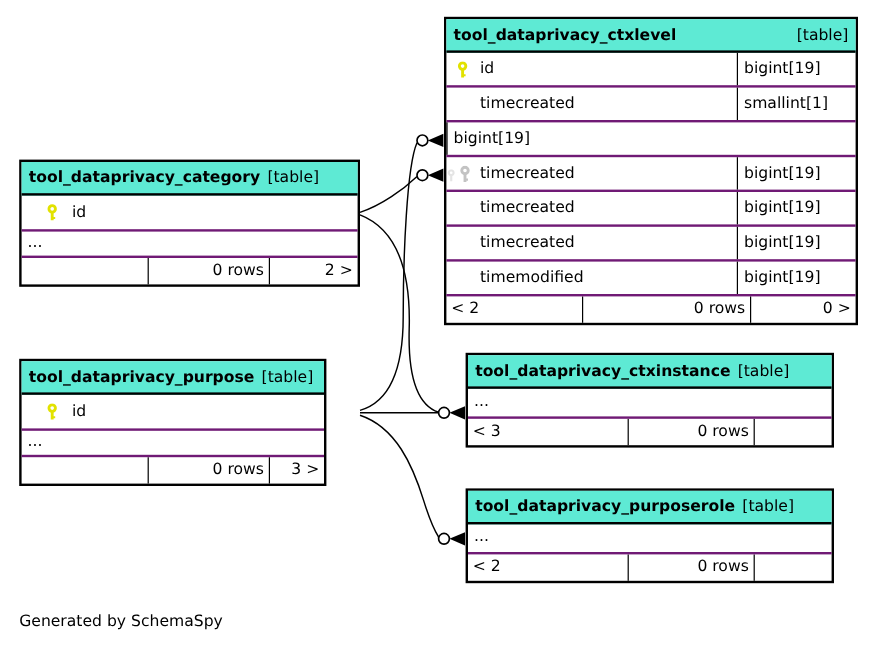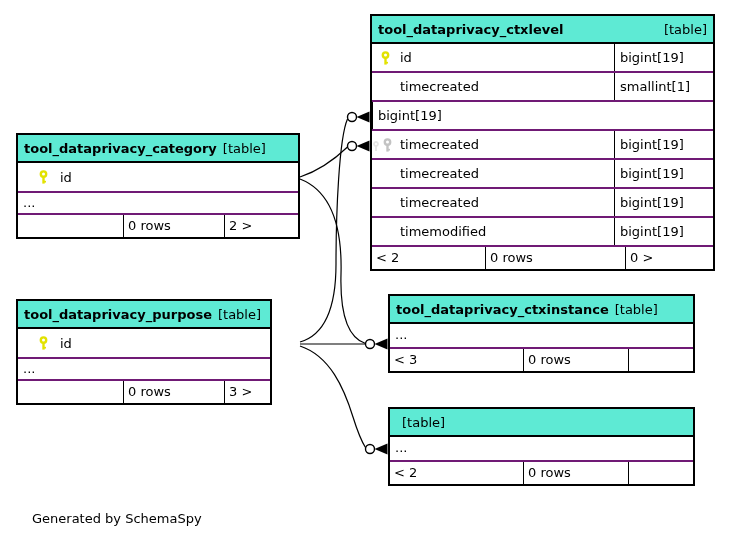--- a/index.html
+++ b/index.html
@@ -19,31 +19,31 @@
   .colrow{height:29px;line-height:28px;display:flex}
   .cell-name{flex:1;position:relative;padding-left:28px}
   .cell-type{width:99px;border-left:1px solid #000;padding-left:5px;box-sizing:border-box}
   .idrow{height:30px;line-height:29px}
   .idrow .cname{padding-left:42px;display:inline-block}
   .ellipsisrow{height:22px;line-height:20px;padding-left:5px}
   .ellipsisrow.tall{height:25px;line-height:22px}
   .tfoot{display:flex;height:22px;line-height:21px}
   .tfoot .fc{box-sizing:border-box;padding:0 4px;overflow:hidden}
   .tfoot .fc + .fc{border-left:1px solid #000}
-  .fc.al{text-align:left}.fc.ar{}
+  .fc.al{text-align:left}.fc.ar{text-align:right}
   .ctxfoot .f1{width:113px}.ctxfoot .f2{width:140px}.ctxfoot .f3{flex:1}
   .smfootL .f1{width:105px}.smfootL .f2{width:101px}.smfootL .f3{flex:1}
   .smfootR .f1{width:133px}.smfootR .f2{width:105px}.smfootR .f3{flex:1}
   .keyicon{position:absolute;top:7px;display:inline-block;line-height:0}
   .keyicon.pk-ctx{left:8px}
   .keyicon.pk-deg{left:20px;top:7px}
   .keyicon.fk-main{left:10px}
   .keyicon.fk-mini{left:0;top:10px;opacity:.75}
   .edges{position:absolute;left:0;top:0;z-index:2;pointer-events:none}
-  .genby{position:absolute;left:32px;top:511px;z-index:1}
+  .genby{position:absolute;left:16px;top:511px;z-index:1}
 </style>
 </head>
 <body>
 
 <svg class="edges" width="732" height="540">
   <g fill="none" stroke="#000" stroke-width="1.2">
     <path d="M 300 177 C 318 171, 336 158, 347.5 147"></path>
     <path d="M 300 179 C 336 193, 342 238, 341 274 C 340 310, 346 337, 365.5 343.5"></path>
     <path d="M 300 342 C 328 334, 336 302, 336 264 C 336 214, 339 138, 347.5 119"></path>
     <path d="M 300 344 L 365.5 344"></path>
@@ -202,20 +202,21 @@
   </div>
   <div class="tfoot smfootR">
     <span class="fc f1 al">&lt; 3</span>
     <span class="fc f2 ar">0 rows</span>
     <span class="fc f3 ar"></span>
   </div>
 </div>
 
 <div class="tbl" style="left:388px;top:407px;width:307px">
   <div class="hdr">
+    <span class="tname">tool_dataprivacy_purposerole</span>
     <span class="tbadge">[table]</span>
   </div>
   <div class="row ellipsisrow tall">
     <span>...</span>
   </div>
   <div class="tfoot smfootR">
     <span class="fc f1 al">&lt; 2</span>
     <span class="fc f2 ar">0 rows</span>
     <span class="fc f3 ar"></span>
   </div>

